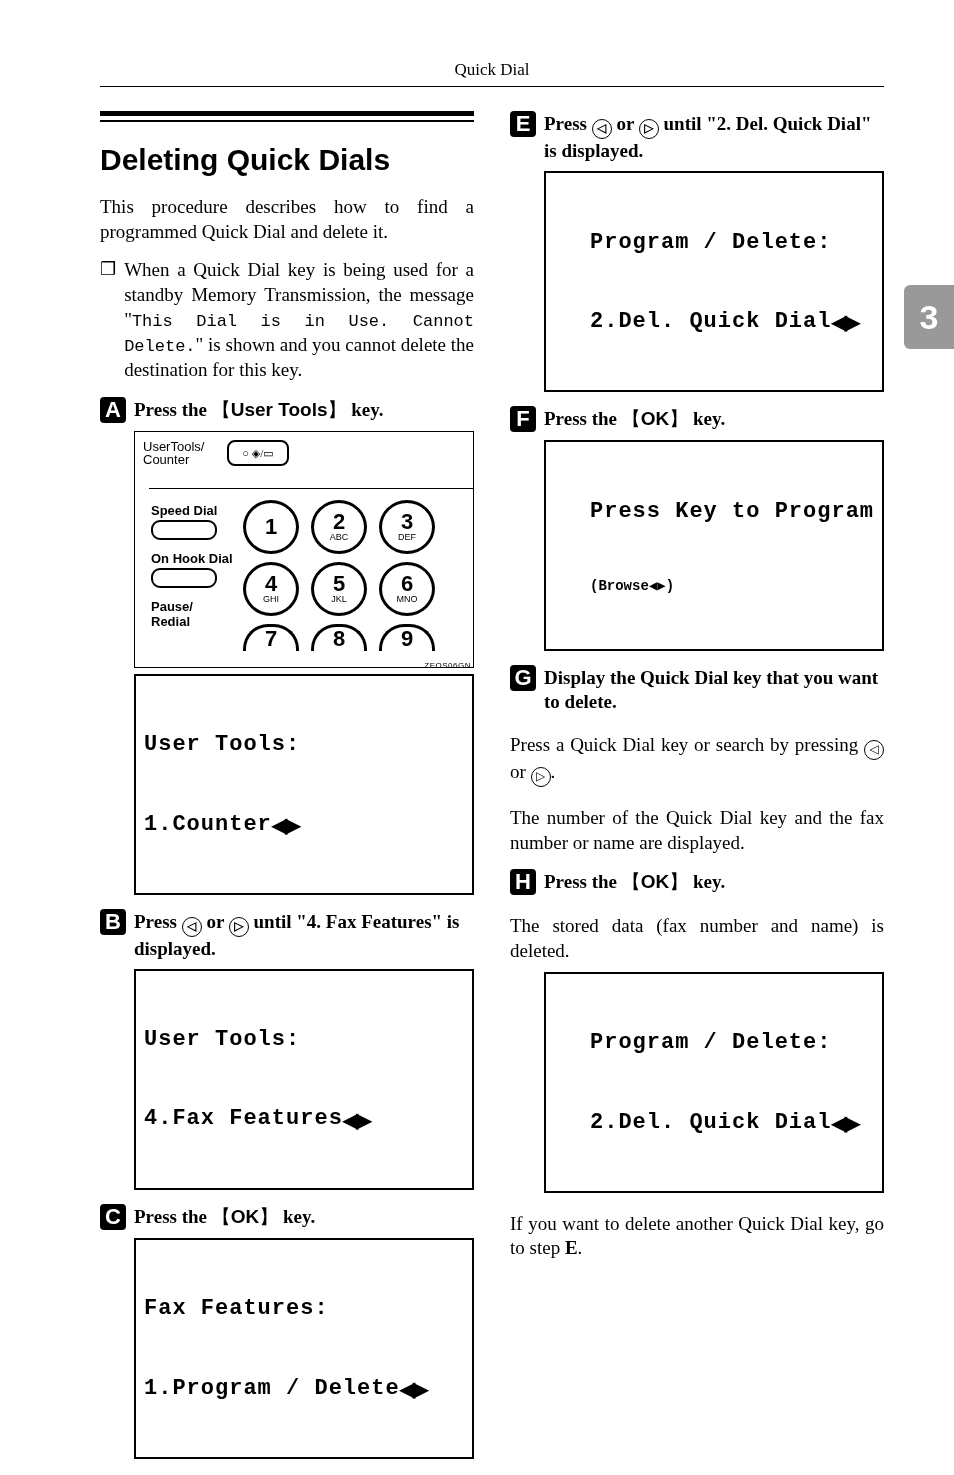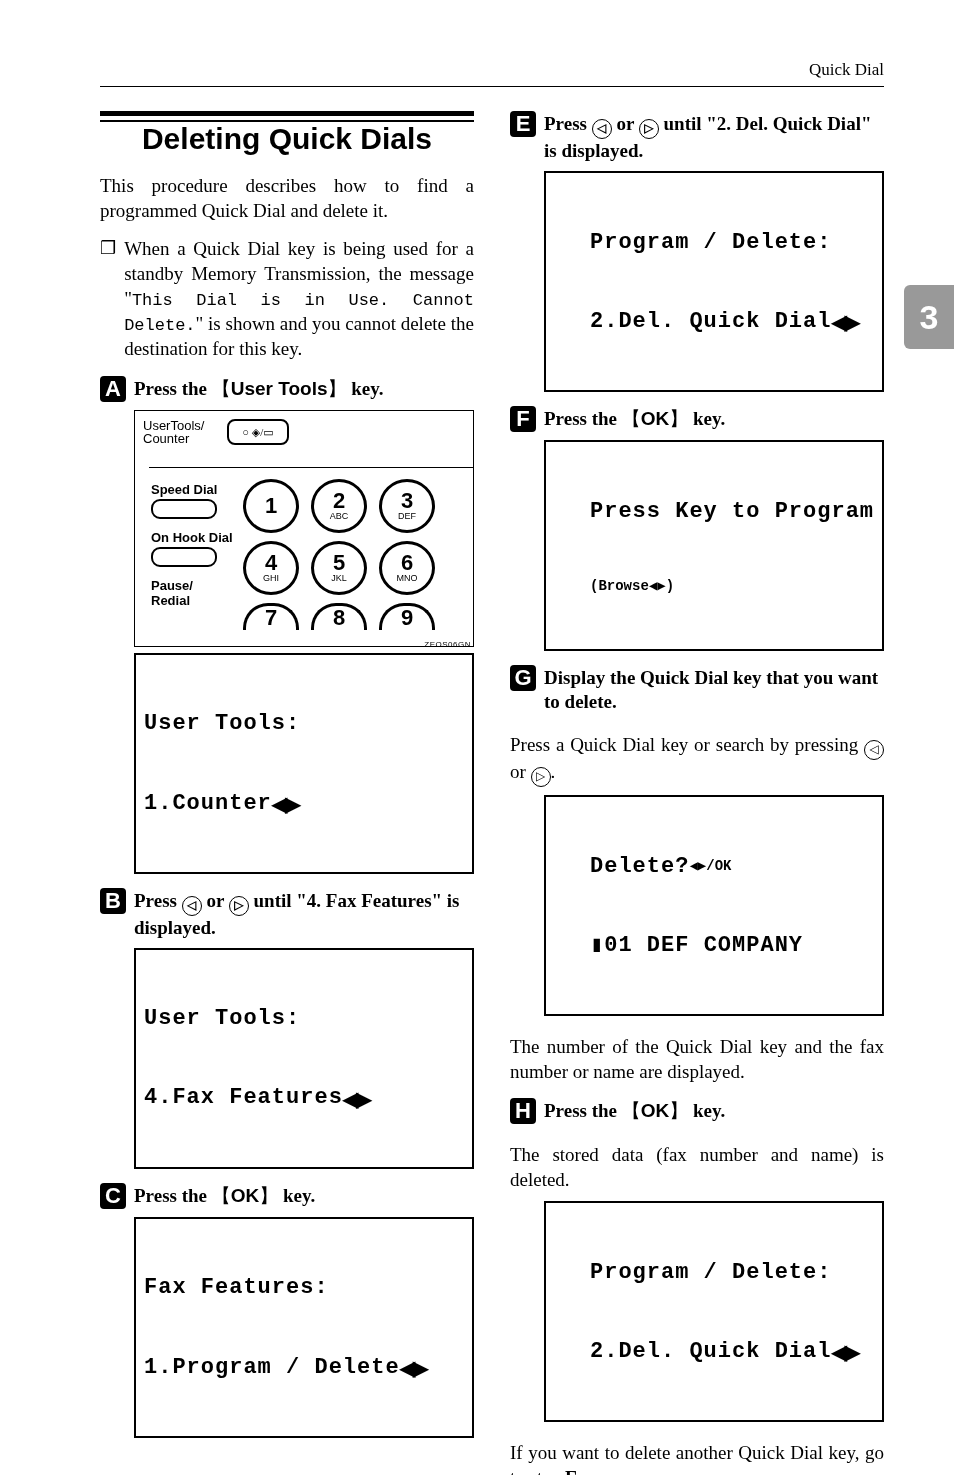--- a/index.html
+++ b/index.html
@@ -12,21 +12,21 @@
   }
   .page {
     padding: 60px 70px 40px 100px;
     position: relative;
   }
   .top-line {
     border-top: 1px solid #000;
     margin-bottom: 6px;
   }
   .header-row {
-    text-align: right;
+    text-align: center;
     font-size: 17px;
     padding-bottom: 6px;
   }
   .columns {
     display: flex;
     gap: 36px;
     margin-top: 24px;
   }
   .col {
     flex: 1;
@@ -35,22 +35,21 @@
   .thick-bar {
     border-top: 5px solid #000;
     border-bottom: 2px solid #000;
     padding: 3px 0 1px;
     margin-bottom: 0;
   }
   h2 {
     font-family: Arial, Helvetica, sans-serif;
     font-weight: bold;
     font-size: 30px;
-    margin: 0 0 18px;
-    text-align: center;
+    margin: 21px 0 18px;
   }
   p.body {
     font-size: 19px;
     line-height: 1.3;
     margin: 0 0 14px;
     text-align: justify;
   }
   .limit-head {
     font-family: Arial, Helvetica, sans-serif;
     font-weight: bold;
@@ -419,24 +418,20 @@
 
       <div class="step">
         <div class="step-num">G</div>
         <div class="step-text">Display the Quick Dial key that you want to delete.</div>
       </div>
 
       <p class="substep">
         <span>Press a Quick Dial key or search by pressing </span><span class="circ">◁</span><span> or </span><span class="circ">▷</span><span>.</span>
       </p>
 
-      <div class="lcd col-right">
-        <div class="line2"><span>Delete?</span><span class="right-tag">◀▶/OK</span></div>
-        <div>▮01 DEF COMPANY</div>
-      </div>
 
       <p class="substep">The number of the Quick Dial key and the fax number or name are displayed.</p>
 
       <div class="step">
         <div class="step-num">H</div>
         <div class="step-text">
           <span>Press the </span><span class="keycap">OK</span><span> key.</span>
         </div>
       </div>
 

